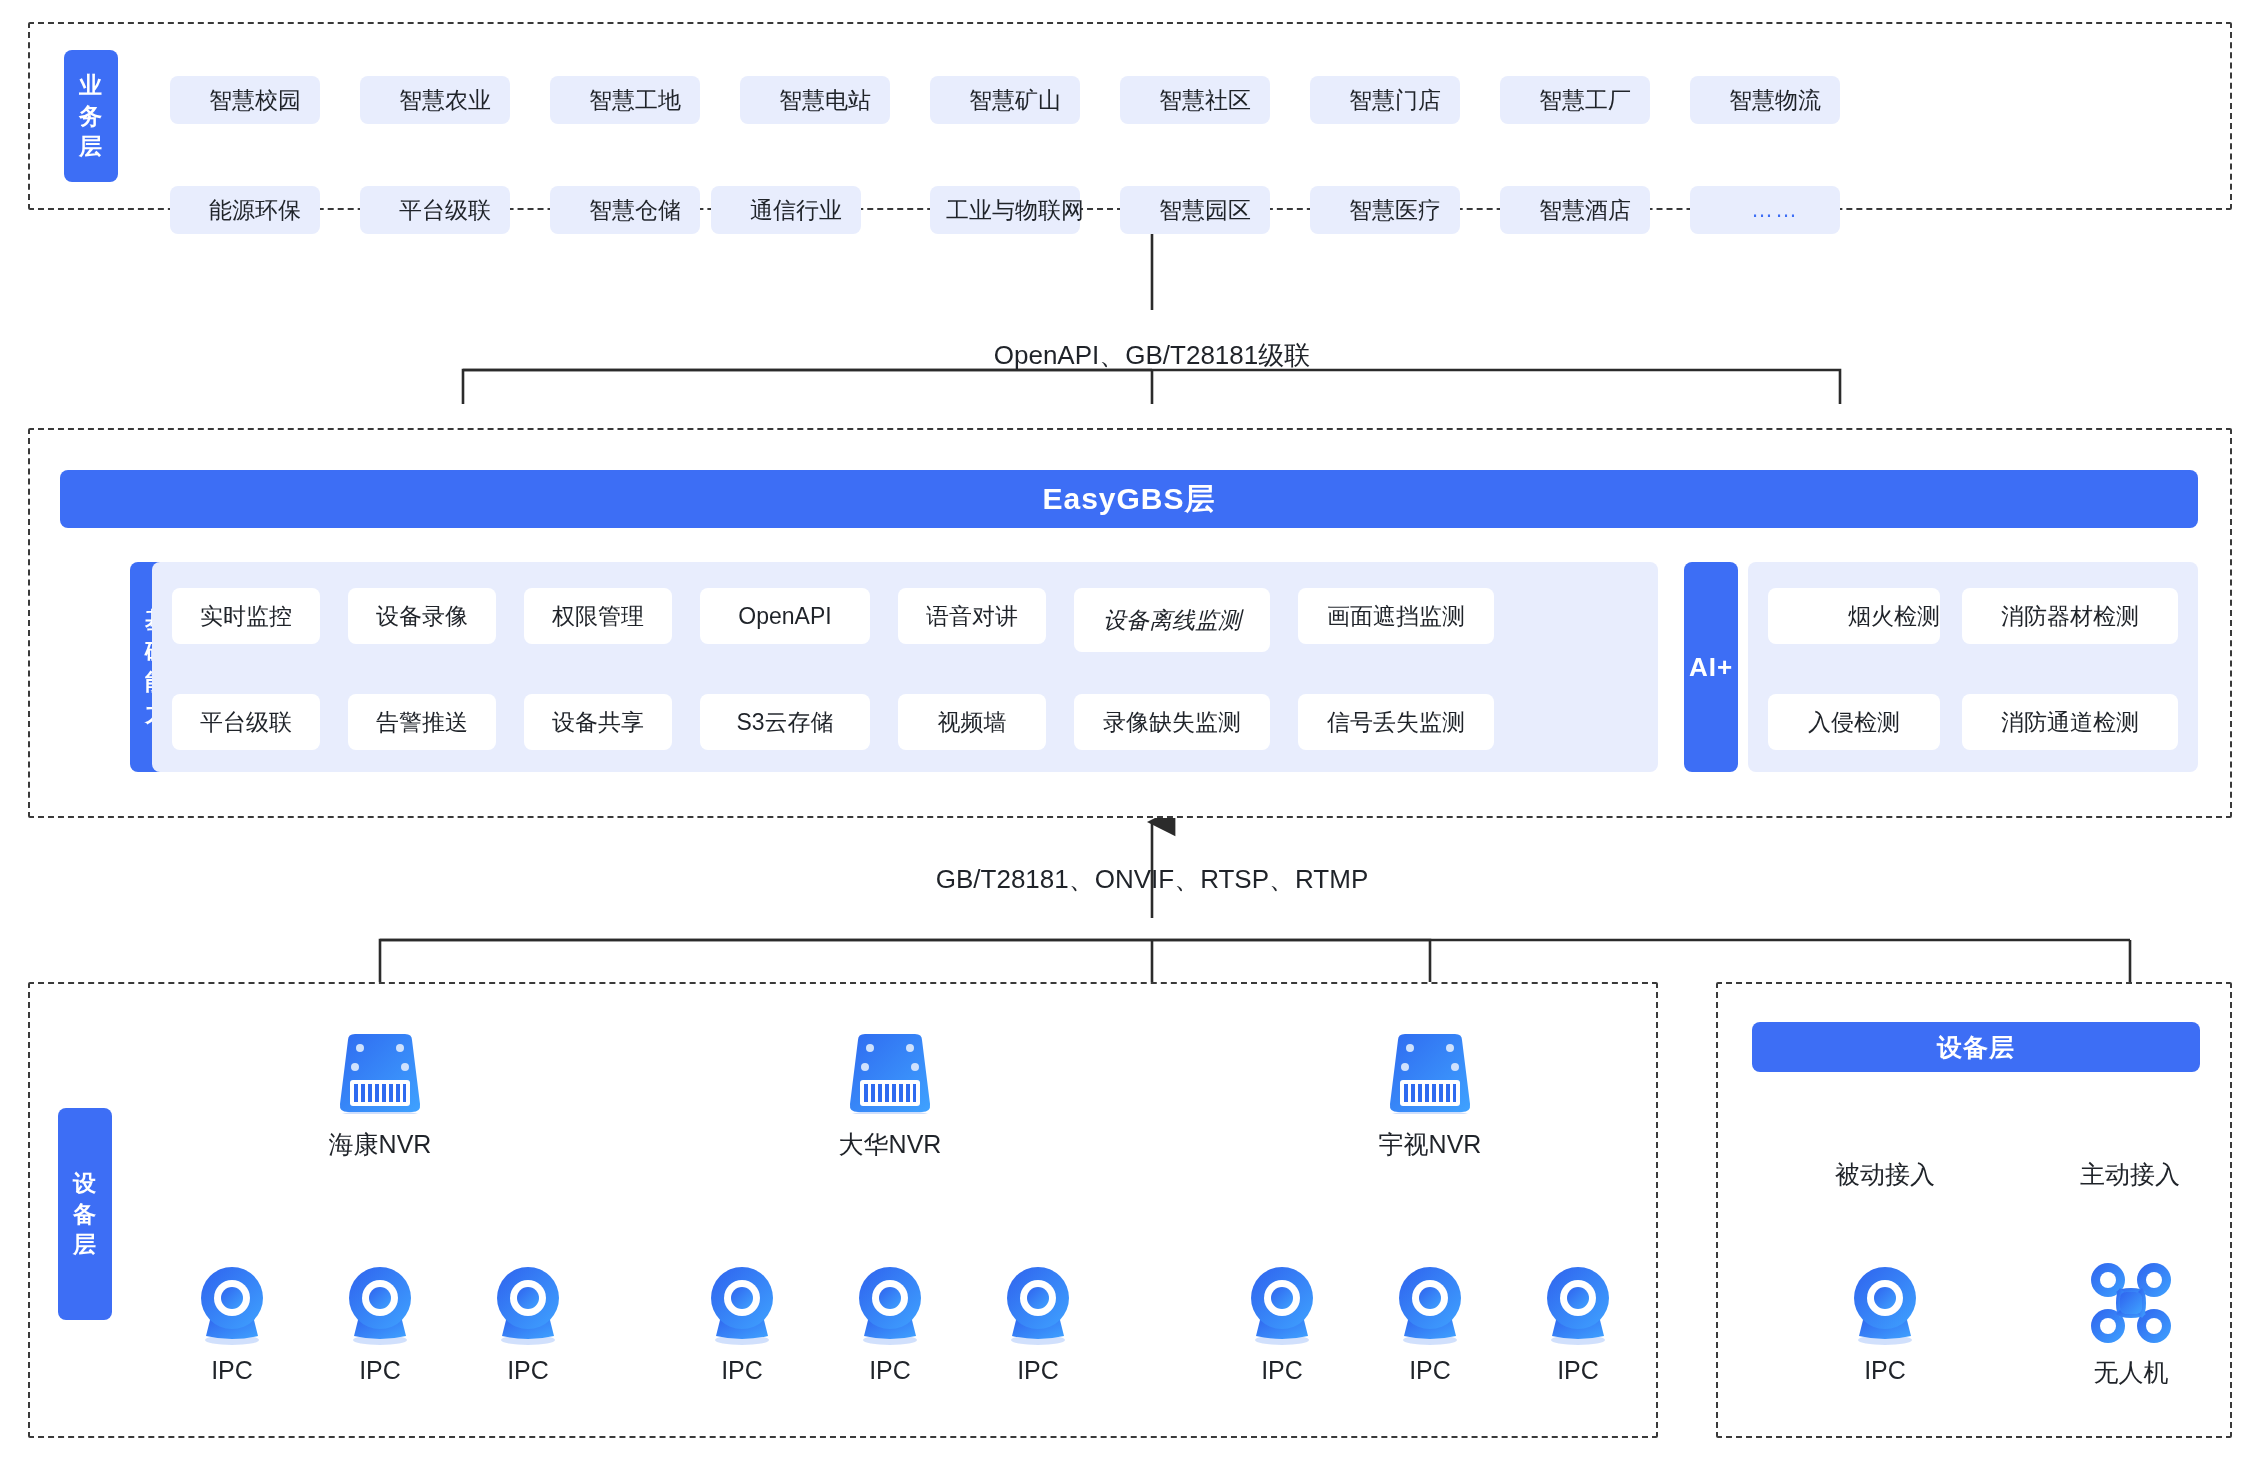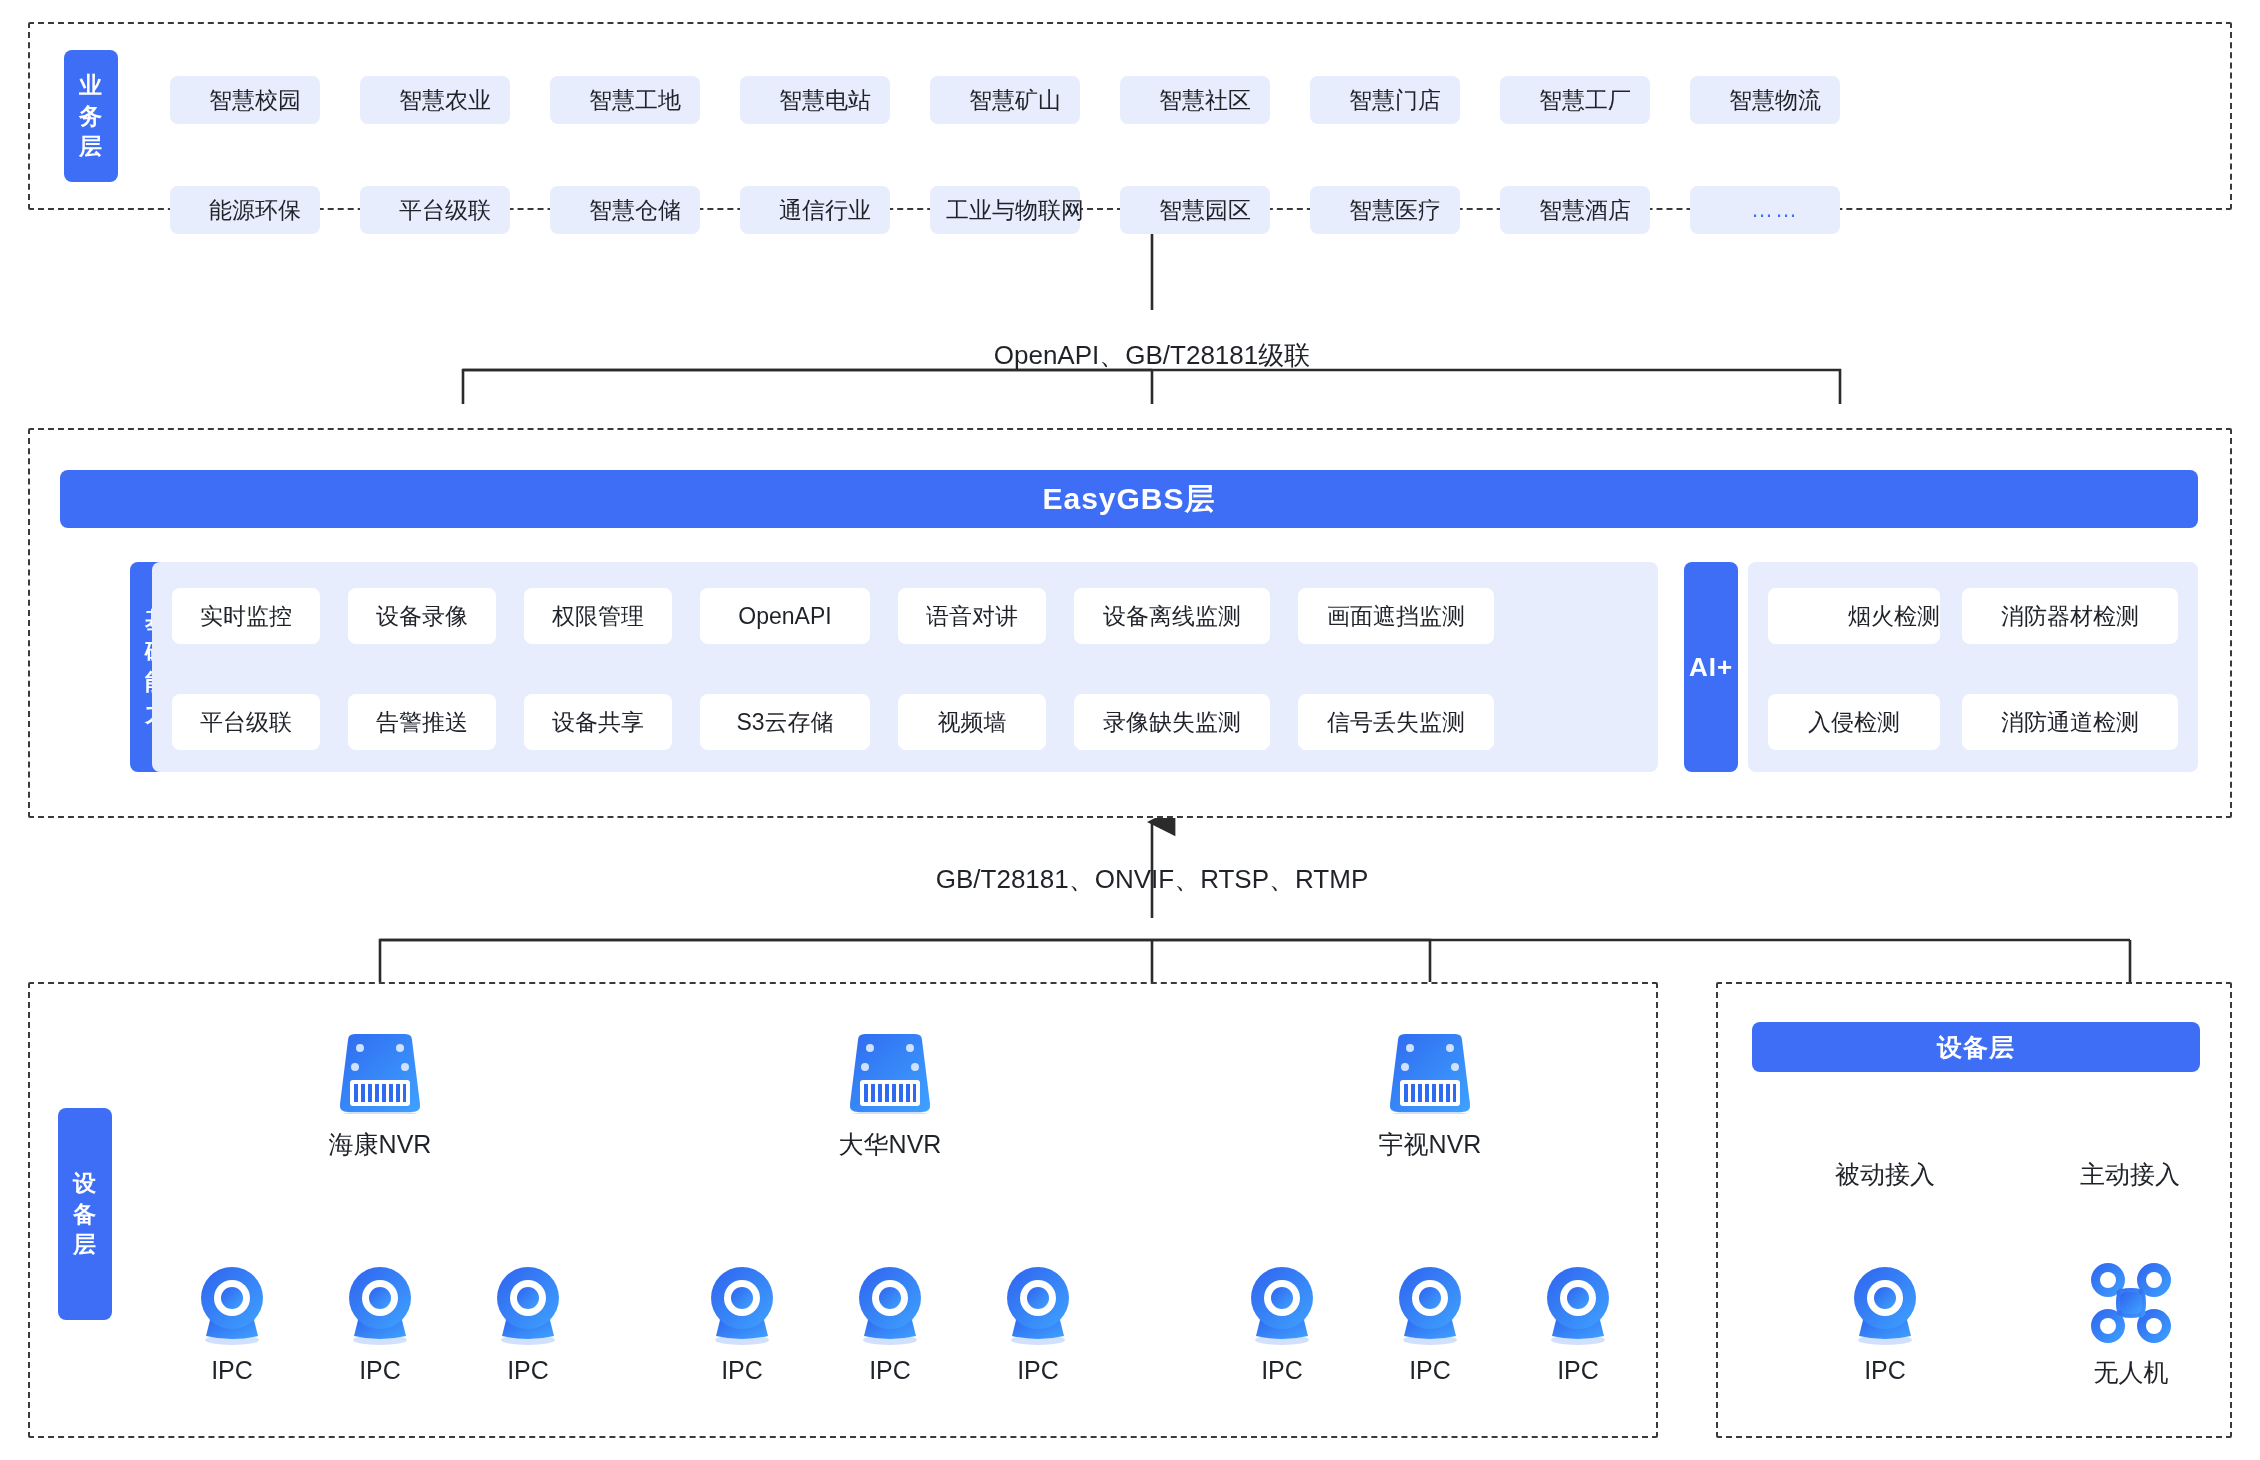--- a/index.html
+++ b/index.html
@@ -205,21 +205,21 @@
 
   <div class="chip" style="left:170px; top:186px; width:150px; height:48px;">
       <span>能源环保</span>
     </div>
   <div class="chip" style="left:360px; top:186px; width:150px; height:48px;">
       <span>平台级联</span>
     </div>
   <div class="chip" style="left:550px; top:186px; width:150px; height:48px;">
       <span>智慧仓储</span>
     </div>
-  <div class="chip" style="left:740px; top:186px; width:150px; height:48px;">
+  <div class="chip" style="left:711px; top:186px; width:150px; height:48px;">
       <span>通信行业</span>
     </div>
   <div class="chip" style="left:930px; top:186px; width:150px; height:48px;">
       <span>工业与物联网</span>
     </div>
   <div class="chip" style="left:1120px; top:186px; width:150px; height:48px;">
       <span>智慧园区</span>
     </div>
   <div class="chip" style="left:1310px; top:186px; width:150px; height:48px;">
       <span>智慧医疗</span>
@@ -260,21 +260,21 @@
     </div>
   <div class="chip-white" style="left:524px; top:588px; width:148px; height:56px;">
       <span>权限管理</span>
     </div>
   <div class="chip-white" style="left:700px; top:588px; width:170px; height:56px;">
       <span>OpenAPI</span>
     </div>
   <div class="chip-white" style="left:898px; top:588px; width:148px; height:56px;">
       <span>语音对讲</span>
     </div>
-  <div class="chip-white" style="left:1074px; top:588px; width:196px; height:56px;">
+  <div class="chip-white" style="left:1074px; top:588px; width:196px; height:64px;font-style:italic;">
       <span>设备离线监测</span>
     </div>
   <div class="chip-white" style="left:1298px; top:588px; width:196px; height:56px;">
       <span>画面遮挡监测</span>
     </div>
 
   <div class="chip-white" style="left:172px; top:694px; width:148px; height:56px;">
       <span>平台级联</span>
     </div>
   <div class="chip-white" style="left:348px; top:694px; width:148px; height:56px;">

